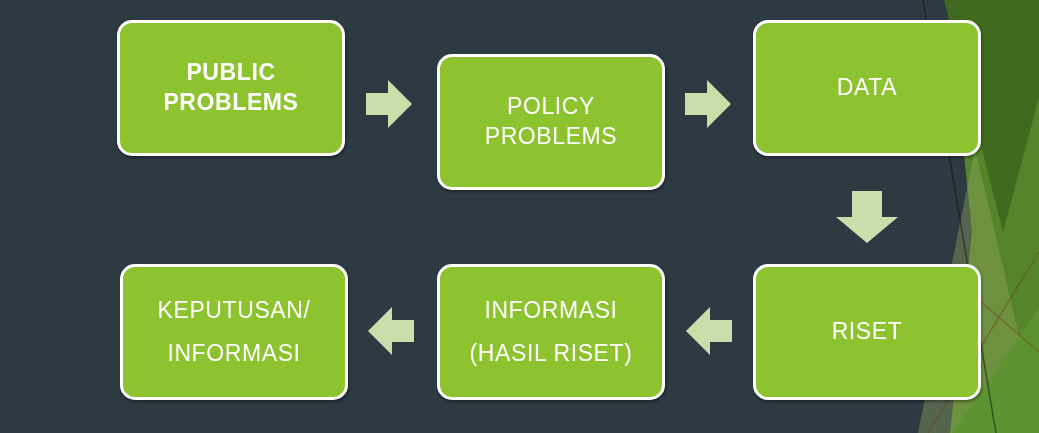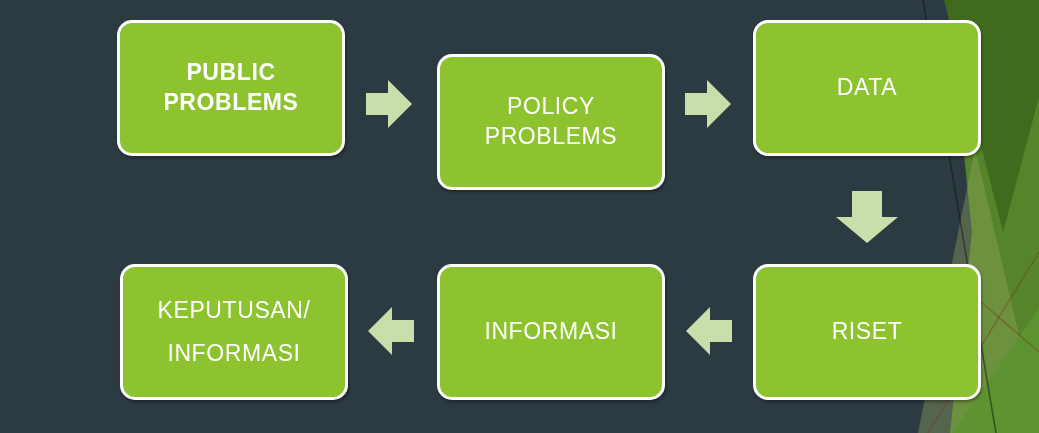--- a/index.html
+++ b/index.html
@@ -116,20 +116,21 @@
     <div class="line">KEPUTUSAN/</div>
     <div class="line">INFORMASI</div>
   </div>
 
   <svg class="arrow" id="arrow-4" width="46" height="48" viewBox="0 0 46 48">
     <polygon points="46,13 24,13 24,0 0,24 24,48 24,35 46,35"></polygon>
   </svg>
 
   <div class="node spaced" id="node-informasi">
     <div class="line">INFORMASI</div>
+    <div class="line">(HASIL RISET)</div>
   </div>
 
   <svg class="arrow" id="arrow-3" width="46" height="48" viewBox="0 0 46 48">
     <polygon points="46,13 24,13 24,0 0,24 24,48 24,35 46,35"></polygon>
   </svg>
 
   <div class="node" id="node-riset">
     <div class="line">RISET</div>
     <div class="line"></div>
   </div>

